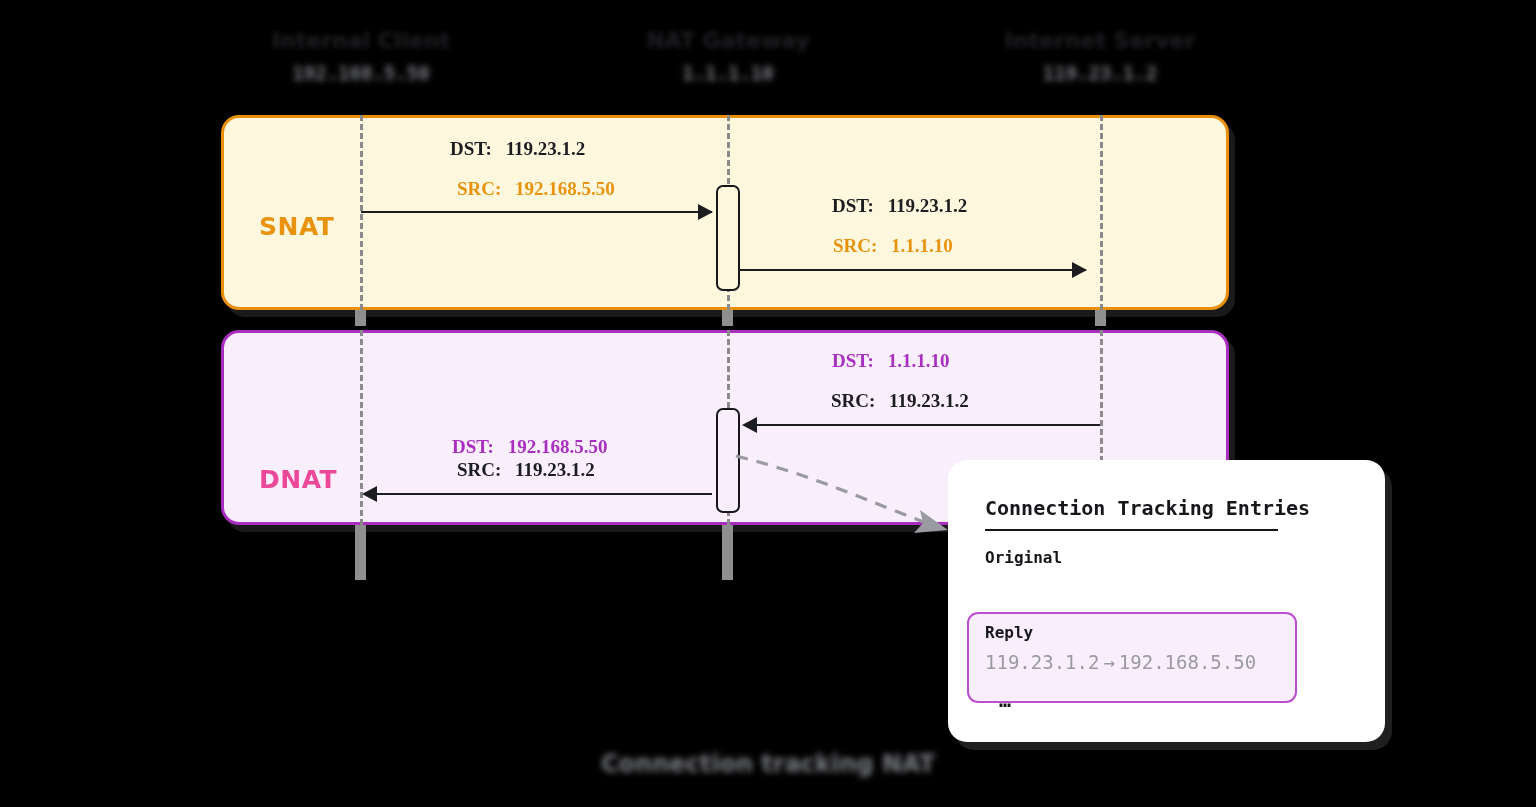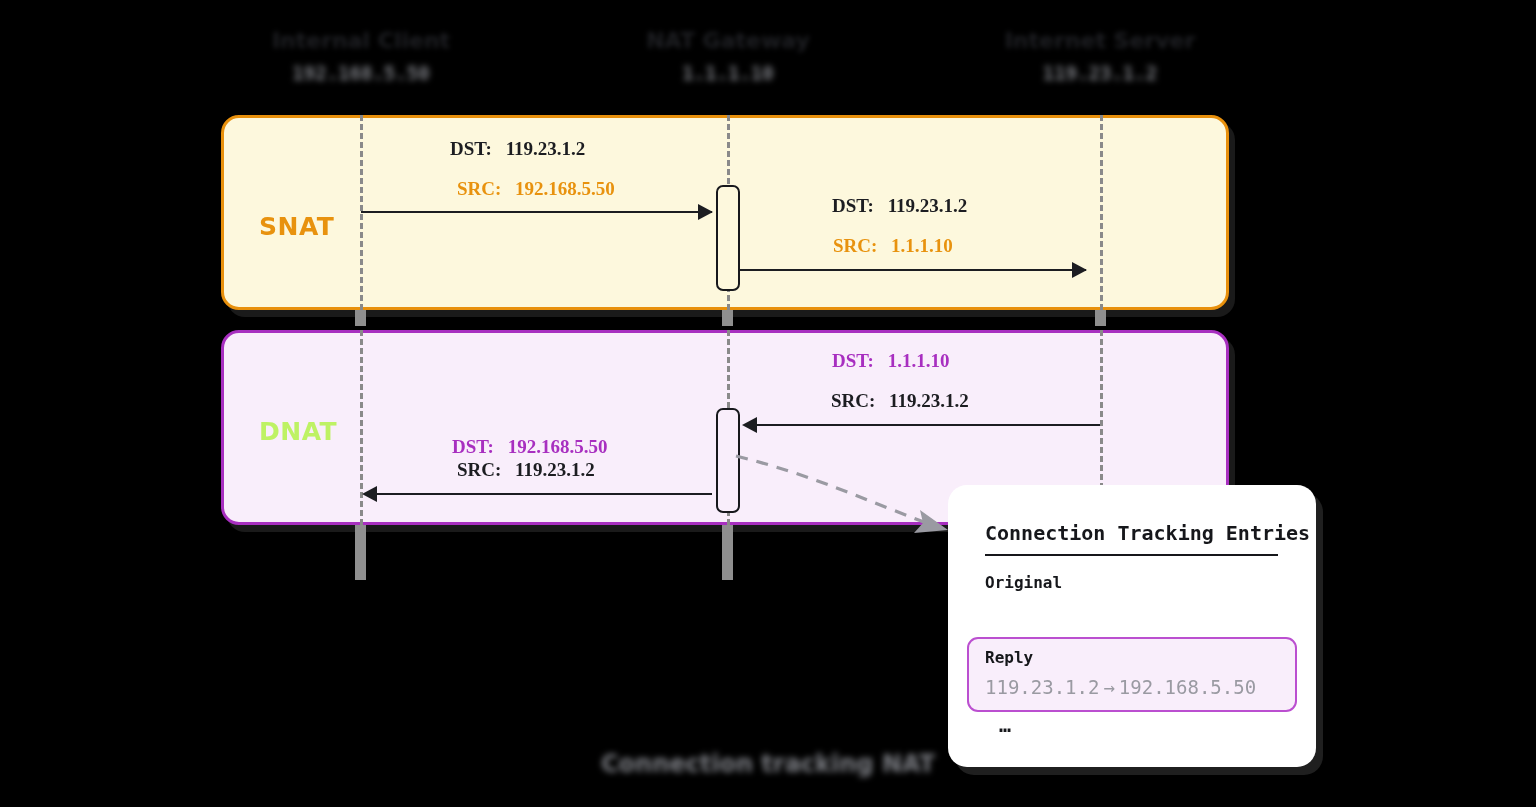--- a/index.html
+++ b/index.html
@@ -30,21 +30,21 @@
          box-shadow:6px 7px 0 rgba(255,255,255,0.10);}
   .panel.snat{background:#fdf8dd;border:3px solid #e8900c;}
   .panel.dnat{background:#f9eefb;border:3px solid #a82fc0;}
 
   .panel-label{
     position:absolute;
     font-family:"DejaVu Sans", sans-serif;
     font-size:25px;font-weight:700;letter-spacing:.5px;
   }
   .panel-label.snat{color:#e8920e;}
-  .panel-label.dnat{color:#bef264;}
+  .panel-label.dnat{color:#ec4899;margin-top:48px;}
 
   
   .lifeline{position:absolute;width:0;border-left:3px dashed #8a8a8a;}
   .stub{position:absolute;width:11px;background:#8f8f8f;}
 
   
   .activation{
     position:absolute;width:24px;border:2.5px solid #17181c;
     border-radius:7px;background:#fdf8dd;box-sizing:border-box;
   }
@@ -86,21 +86,21 @@
   .callout-rule{position:absolute;left:37px;top:69px;width:293px;
                 height:0;border-top:2.5px solid #16171b;}
   .entry{position:absolute;}
   .entry-name{font-family:"DejaVu Sans Mono", monospace;
               font-size:16px;font-weight:700;color:#16171b;white-space:nowrap;}
   .entry-flow{margin-top:9px;font-family:"DejaVu Sans Mono", monospace;
               font-size:19px;font-weight:400;color:#9a9aa2;white-space:nowrap;}
   .entry-flow .arr{color:#9a9aa2;padding:0 4px;}
   .entry.highlight{
     background:#f9eefb;border:2px solid #bb4fd0;border-radius:11px;
-    box-sizing:border-box;padding:9px 16px 12px 16px;
+    box-sizing:border-box;padding:9px 16px 28px 16px;
   }
   .ellipsis{position:absolute;font-family:"DejaVu Sans Mono", monospace;
             font-size:20px;font-weight:700;color:#16171b;}
 
   
   .footer{
     position:absolute;width:100%;text-align:center;
     font-family:"DejaVu Sans", sans-serif;
     font-size:24px;font-weight:700;color:#7d7f85;
     filter:blur(3.4px);
@@ -195,21 +195,21 @@
   <div class="arrowhead left" style="left:362px;top:486px;"></div>
 
   <div class="stub" style="left:355px;top:525px;height:55px;"></div>
   <div class="stub" style="left:722px;top:525px;height:55px;"></div>
 
   <svg class="connector" style="left:720px;top:440px;width:260px;height:110px;" viewBox="0 0 260 110">
     <path d="M 16 16 C 90 34, 150 62, 204 82" fill="none" stroke="#9a9aa2" stroke-width="3.2" stroke-dasharray="12 9" stroke-linecap="butt"></path>
     <path d="M 228 90 L 200 70 L 203 83 L 194 93 Z" fill="#9a9aa2"></path>
   </svg>
 
-  <div class="callout" style="left:948px;top:460px;width:368px;height:282px;margin-top:25px;">
+  <div class="callout" style="left:948px;top:460px;width:437px;height:282px;">
 
     <div class="callout-title">Connection Tracking Entries</div>
     <div class="callout-rule"></div>
 
     <div class="entry" style="left:37px;top:88px;">
       <div class="entry-name">Original</div>
     </div>
 
     <div class="entry highlight" style="left:19px;top:152px;width:330px;">
       <div class="entry-name">Reply</div>

